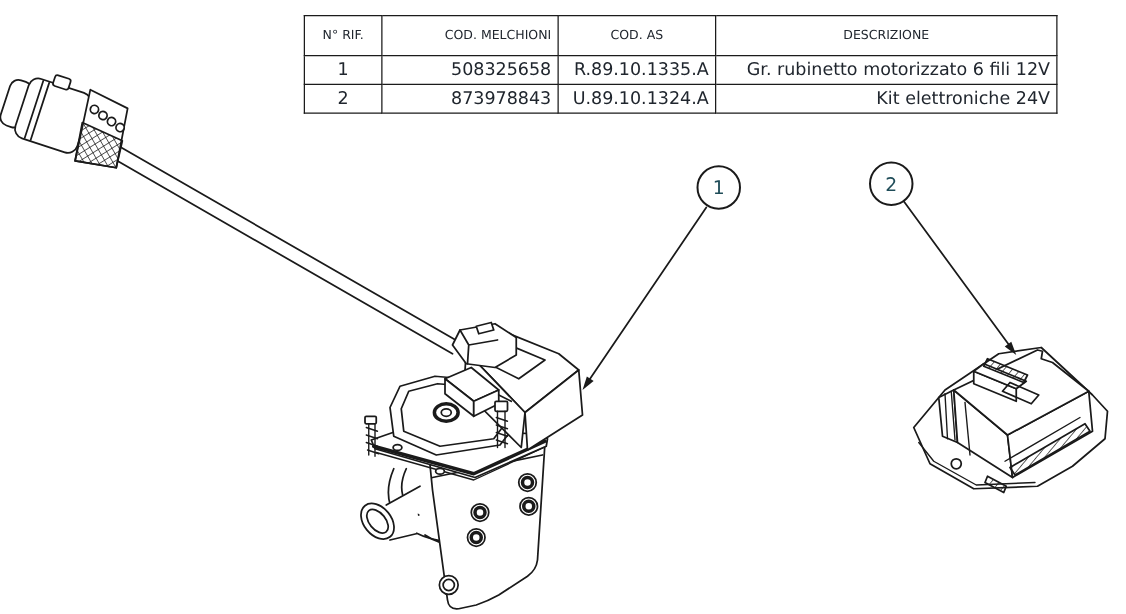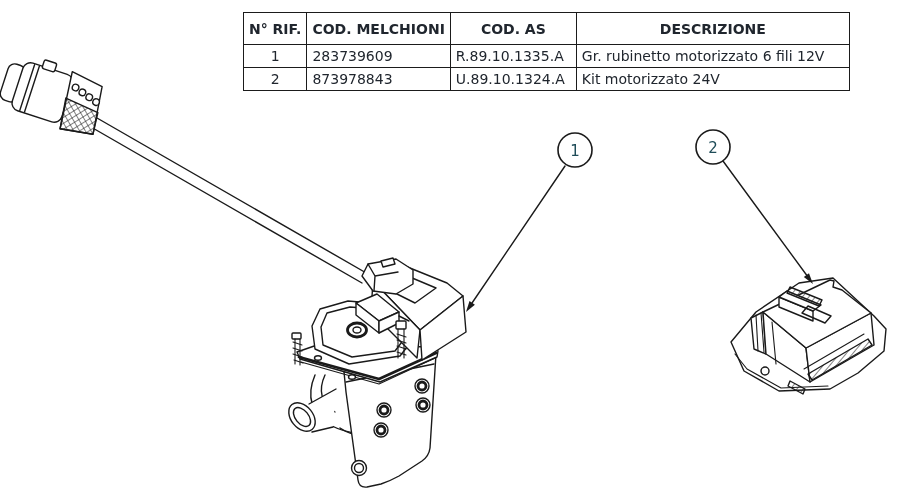--- a/index.html
+++ b/index.html
@@ -7,24 +7,24 @@
        font-family:"DejaVu Sans","Liberation Sans",sans-serif;}
   .stage{position:absolute;inset:0;width:901px;height:491px;}
   svg.drawing{position:absolute;left:0;top:0;width:901px;height:491px;}
 
   
   .table-wrap{position:absolute;left:243px;top:12px;z-index:5;}
   table.parts{border-collapse:collapse;table-layout:fixed;background:#ffffff;
               font-size:14px;color:#20262e;}
   table.parts th,table.parts td{border:1.5px solid #1b1b1b;padding:0 5px;
               white-space:nowrap;overflow:hidden;vertical-align:middle;}
-  table.parts th{height:31px;font-weight:bold;font-size:14px;}
+  table.parts th{height:31px;font-weight:normal;font-size:10px;}
   table.parts td{height:22px;}
   .c{text-align:center;}
-  .l{text-align:left;}
+  .l{text-align:right;}
 
   
   .ln{stroke:#1a1a1a;stroke-width:1.4;stroke-linejoin:round;stroke-linecap:round;}
   .w{fill:#ffffff;}
   .n{fill:none;}
   .thick{stroke-width:2.8;}
   .thin{stroke-width:1.1;}
   .callout-circle{fill:#ffffff;stroke:#1a1a1a;stroke-width:1.6;}
   .callout-num{font-family:"DejaVu Sans","Liberation Sans",sans-serif;
                font-size:15px;fill:#1f4c58;text-anchor:middle;}
@@ -187,27 +187,27 @@
         <tr>
           <th class="c">N° RIF.</th>
           <th class="l">COD. MELCHIONI</th>
           <th class="c">COD. AS</th>
           <th class="c">DESCRIZIONE</th>
         </tr>
       </thead>
       <tbody>
         <tr>
           <td class="c">1</td>
-          <td class="l">283739609</td>
+          <td class="l">508325658</td>
           <td class="l">R.89.10.1335.A</td>
           <td class="l">Gr. rubinetto motorizzato 6 fili 12V</td>
         </tr>
         <tr>
           <td class="c">2</td>
           <td class="l">873978843</td>
           <td class="l">U.89.10.1324.A</td>
-          <td class="l">Kit motorizzato 24V</td>
+          <td class="l">Kit elettroniche 24V</td>
         </tr>
       </tbody>
     </table>
   </div>
 
 </div>
 
 </body></html>

